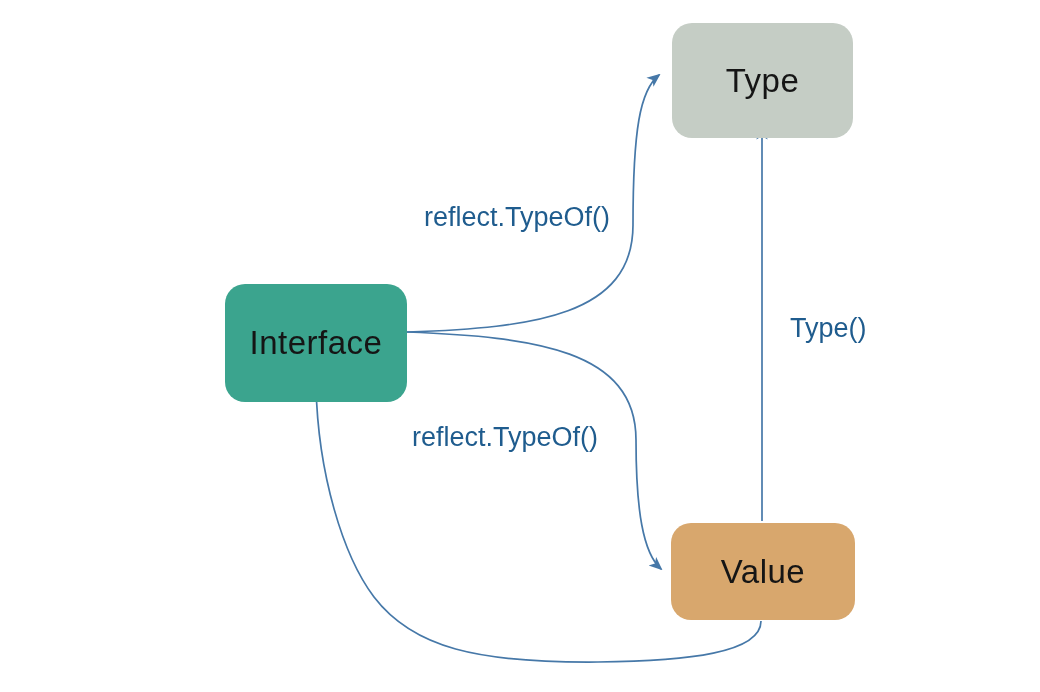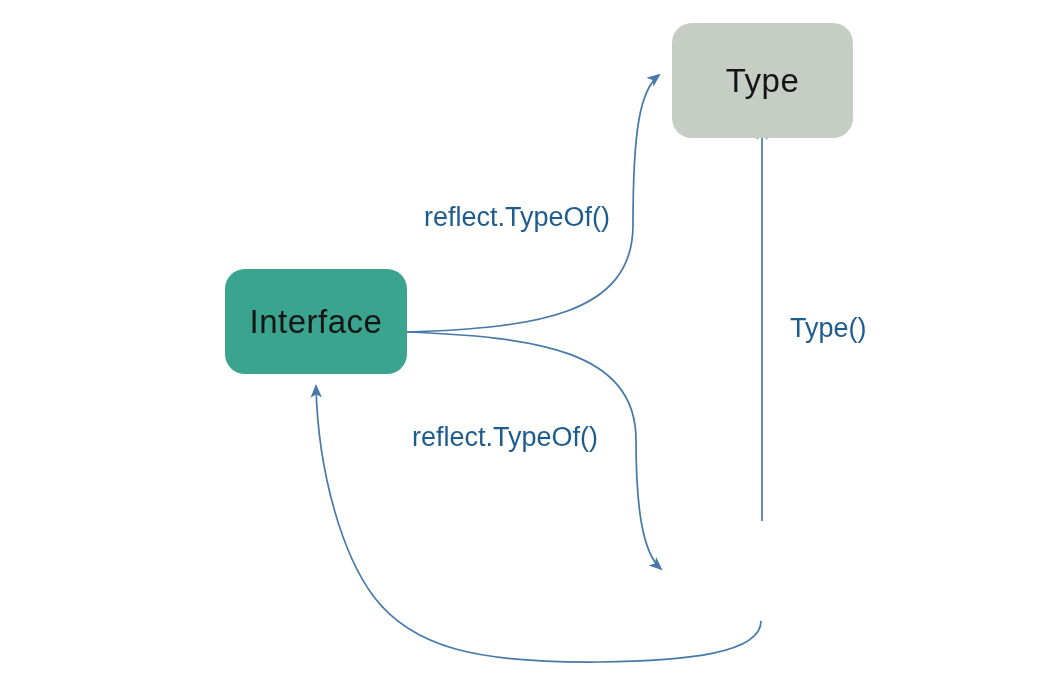--- a/index.html
+++ b/index.html
@@ -37,21 +37,21 @@
     position: absolute;
     display: flex;
     align-items: center;
     justify-content: center;
     border-radius: 20px;
     color: var(--node-text);
     font-size: 33px;
     letter-spacing: 0.5px;
   }
   .node-type      { left: 672px; top: 23px;  width: 181px; height: 115px; }
-  .node-interface { left: 225px; top: 269px; width: 182px; height: 105px; }
+  .node-interface { left: 225px; top: 284px; width: 182px; height: 118px; }
   .node-value     { left: 671px; top: 523px; width: 184px; height: 97px; }
   .edge-label {
     position: absolute;
     color: var(--edge-label);
     font-size: 27px;
     white-space: nowrap;
   }
   .label-typeof    { left: 424px; top: 202px; }
   .label-valueof   { left: 412px; top: 422px; }
   .label-type      { left: 790px; top: 313px; }
@@ -79,20 +79,23 @@
   </svg>
 
   <div class="node node-type" style="background: rgb(197, 205, 197);">
     <span>Type</span>
   </div>
 
   <div class="node node-interface" style="background: rgb(59, 164, 142);">
     <span>Interface</span>
   </div>
 
+  <div class="node node-value" style="background: rgb(216, 167, 109);">
+    <span>Value</span>
+  </div>
 
   <div class="edge-label label-typeof">reflect.TypeOf()</div>
 
   <div class="edge-label label-valueof">reflect.TypeOf()</div>
 
   <div class="edge-label label-type">Type()</div>
 
 
 </div>
 

